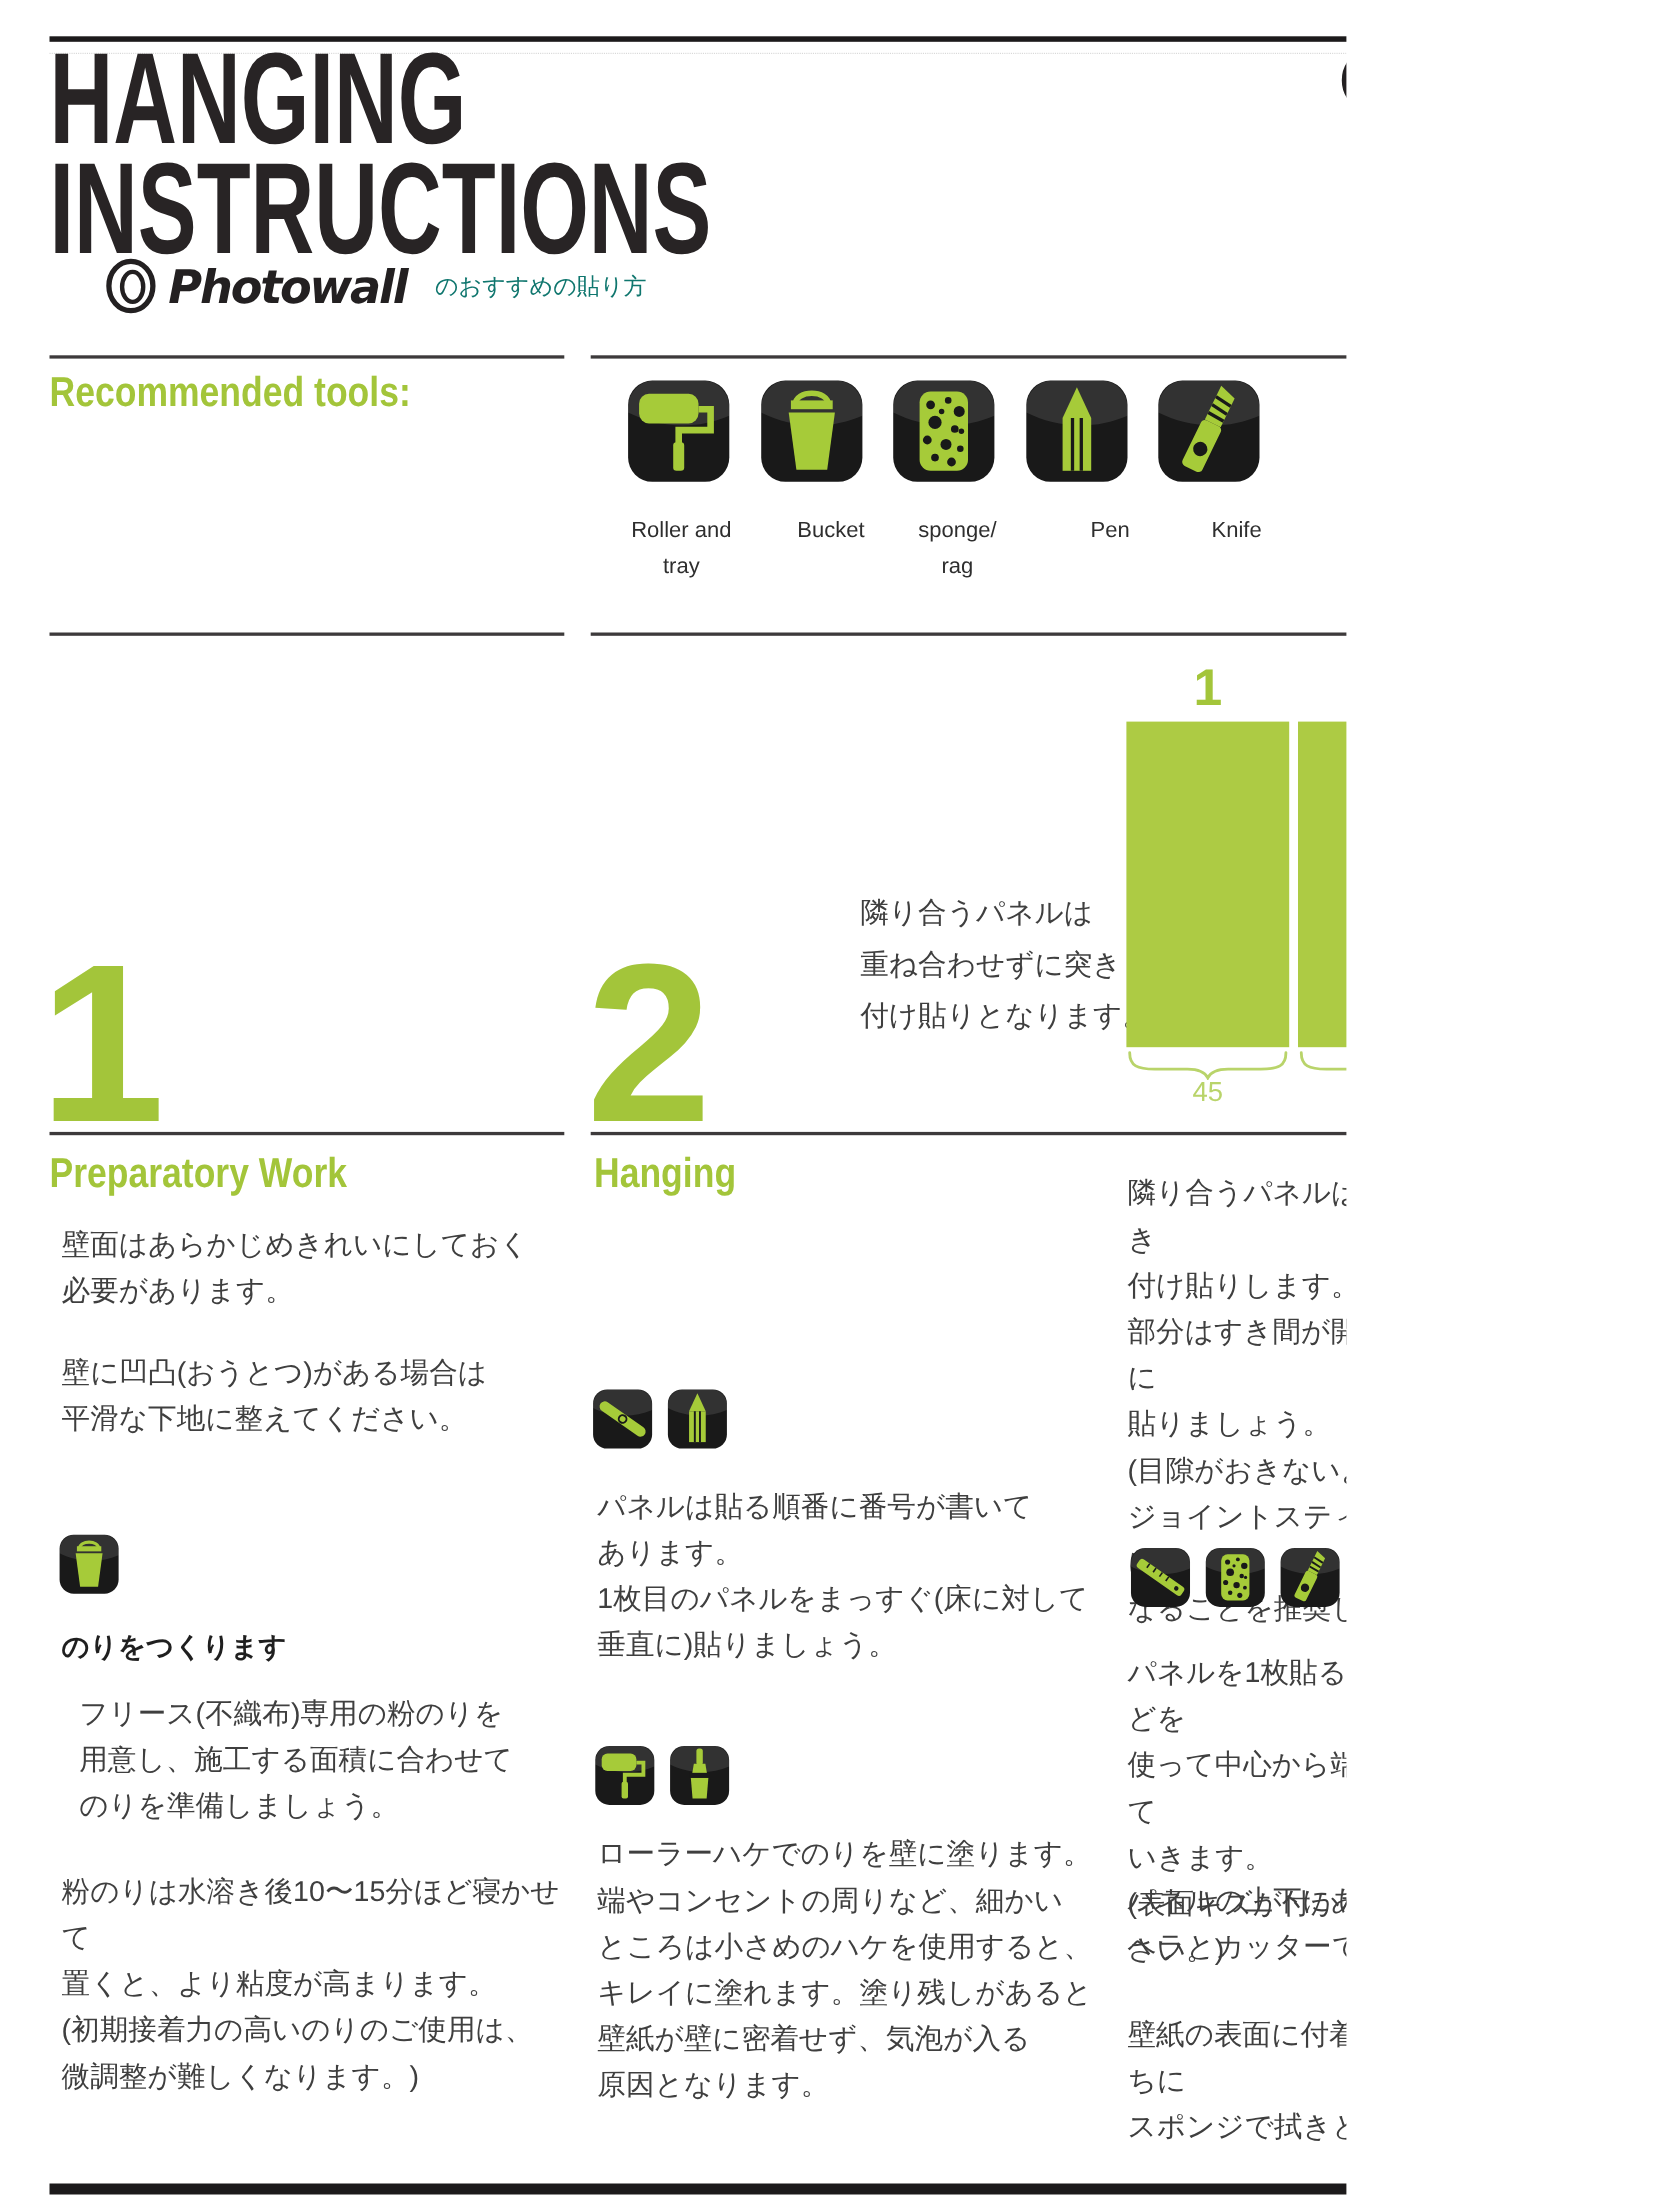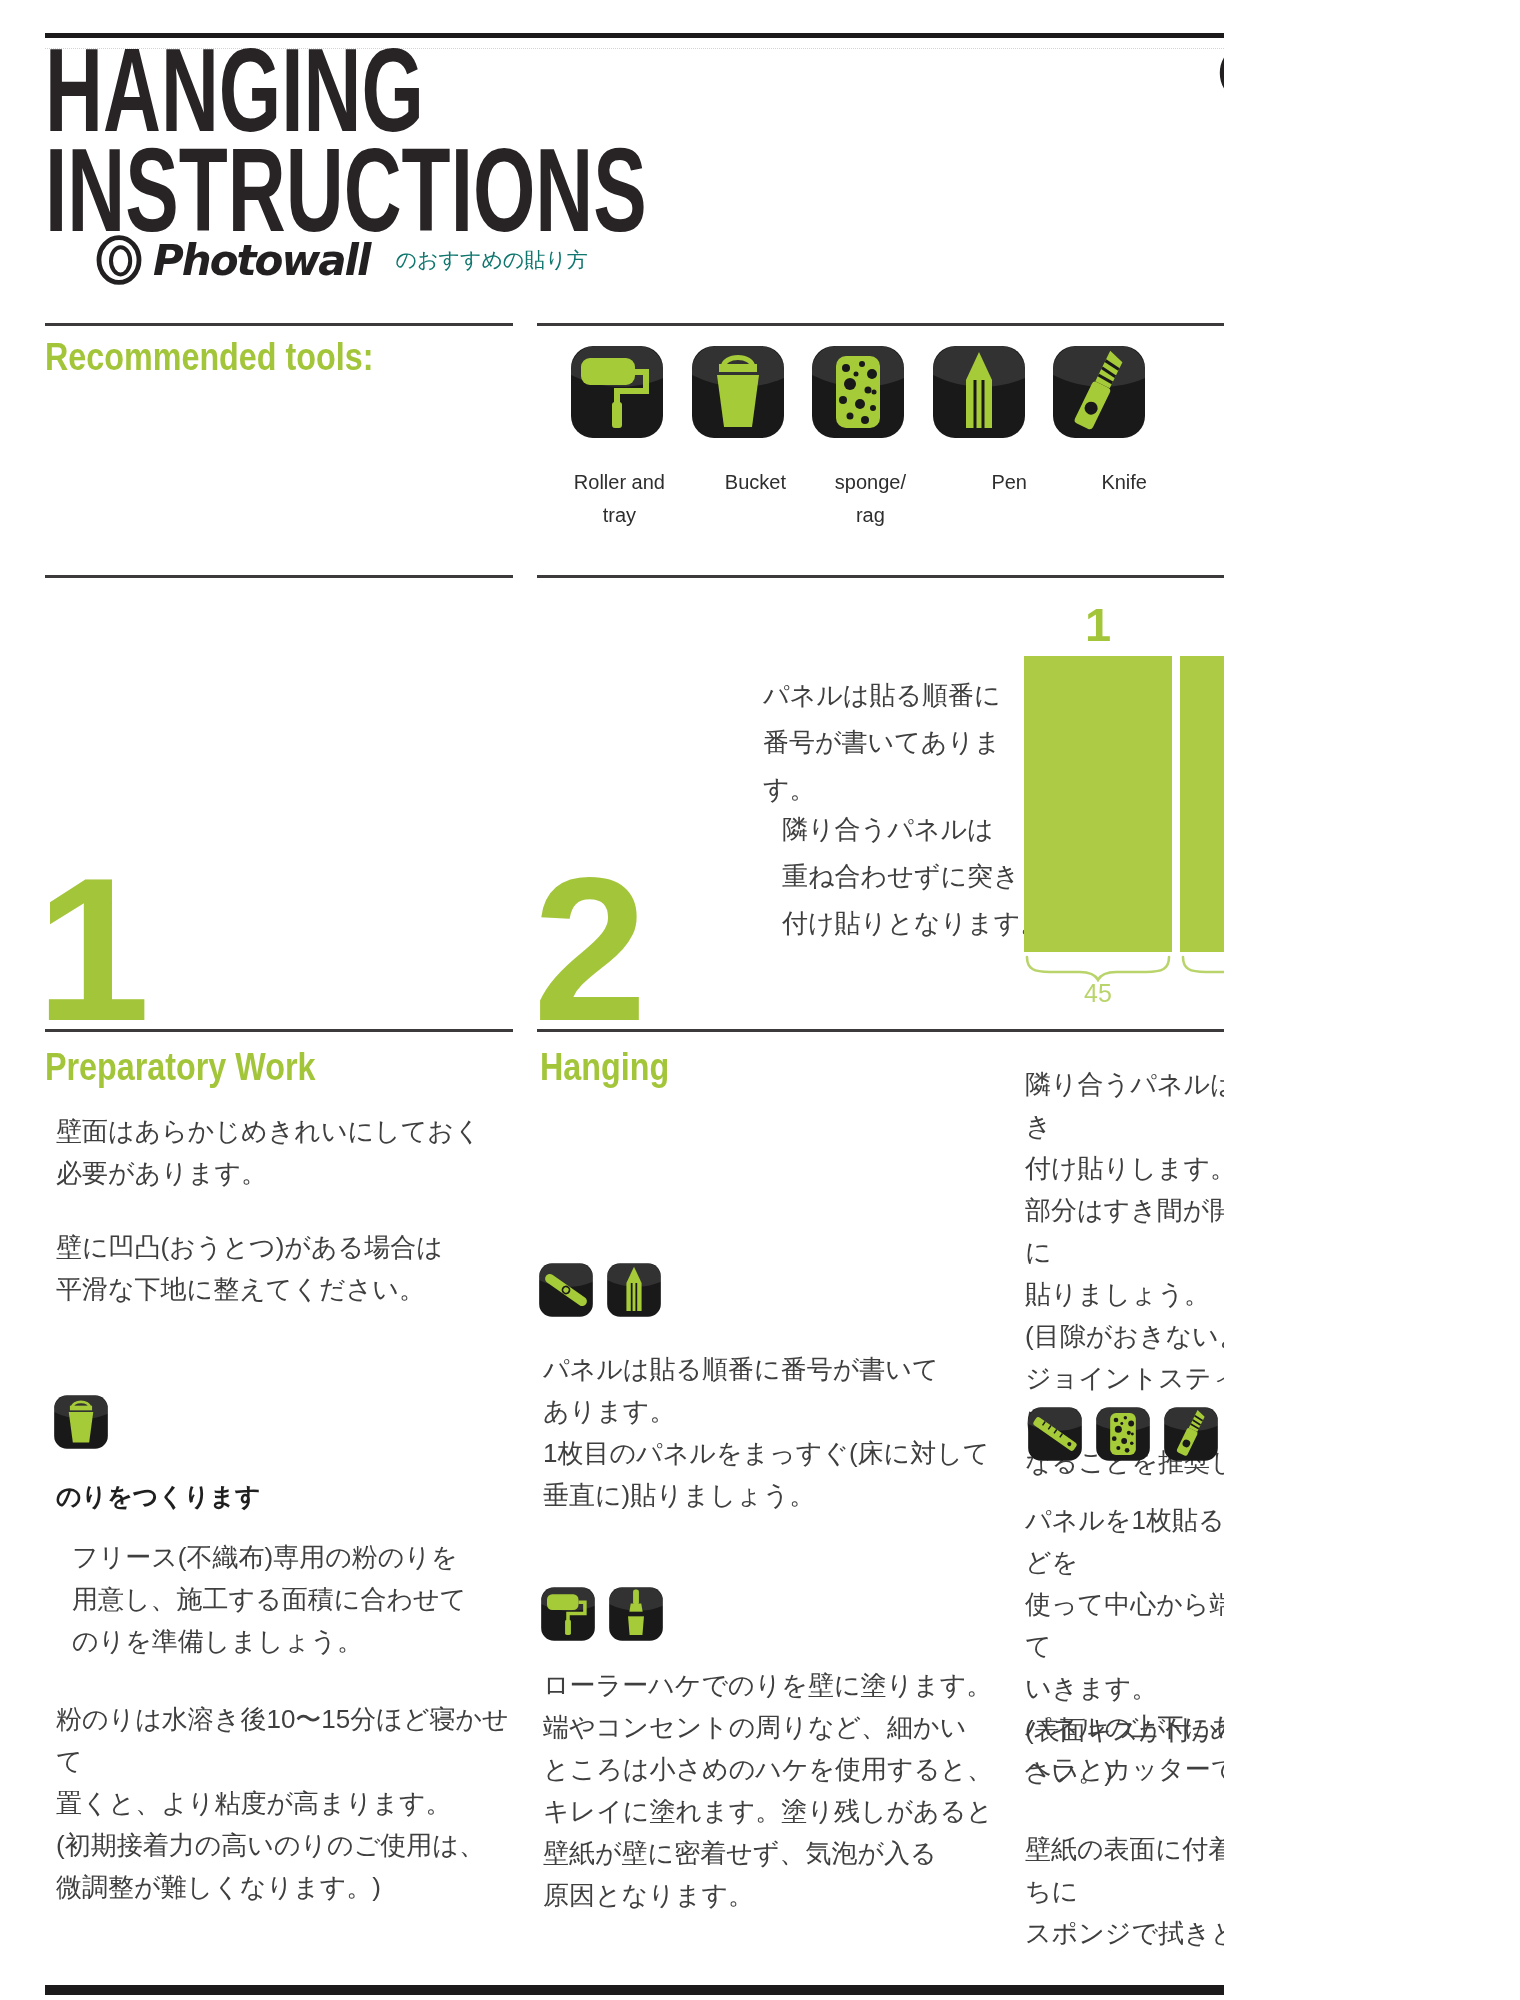--- a/index.html
+++ b/index.html
@@ -186,22 +186,20 @@
       </svg>
     <div class="tool-label">Knife</div>
   </div>
 
   <div class="rule" style="left:45px;top:575px;width:468px"></div>
   <div class="rule" style="left:537px;top:575px;width:943px"></div>
 
   <div class="big-num" style="left:36px;top:846px">1</div>
   <div class="big-num" style="left:533px;top:846px">2</div>
 
-  <div class="caption" style="left:763px;top:672px;width:270px">パネルは貼る順番に
-番号が書いてあります。</div>
   <div class="caption" style="left:782px;top:806px;width:270px">隣り合うパネルは
 重ね合わせずに突き
 付け貼りとなります。</div>
 
   <div class="panel-num" style="left:1024px">1</div>
   <div class="panel-num" style="left:1180px">2</div>
   <div class="panel-num" style="left:1336px">3</div>
 
   <div class="panel" style="left:1024px"></div>
   <div class="panel" style="left:1180px"></div>

